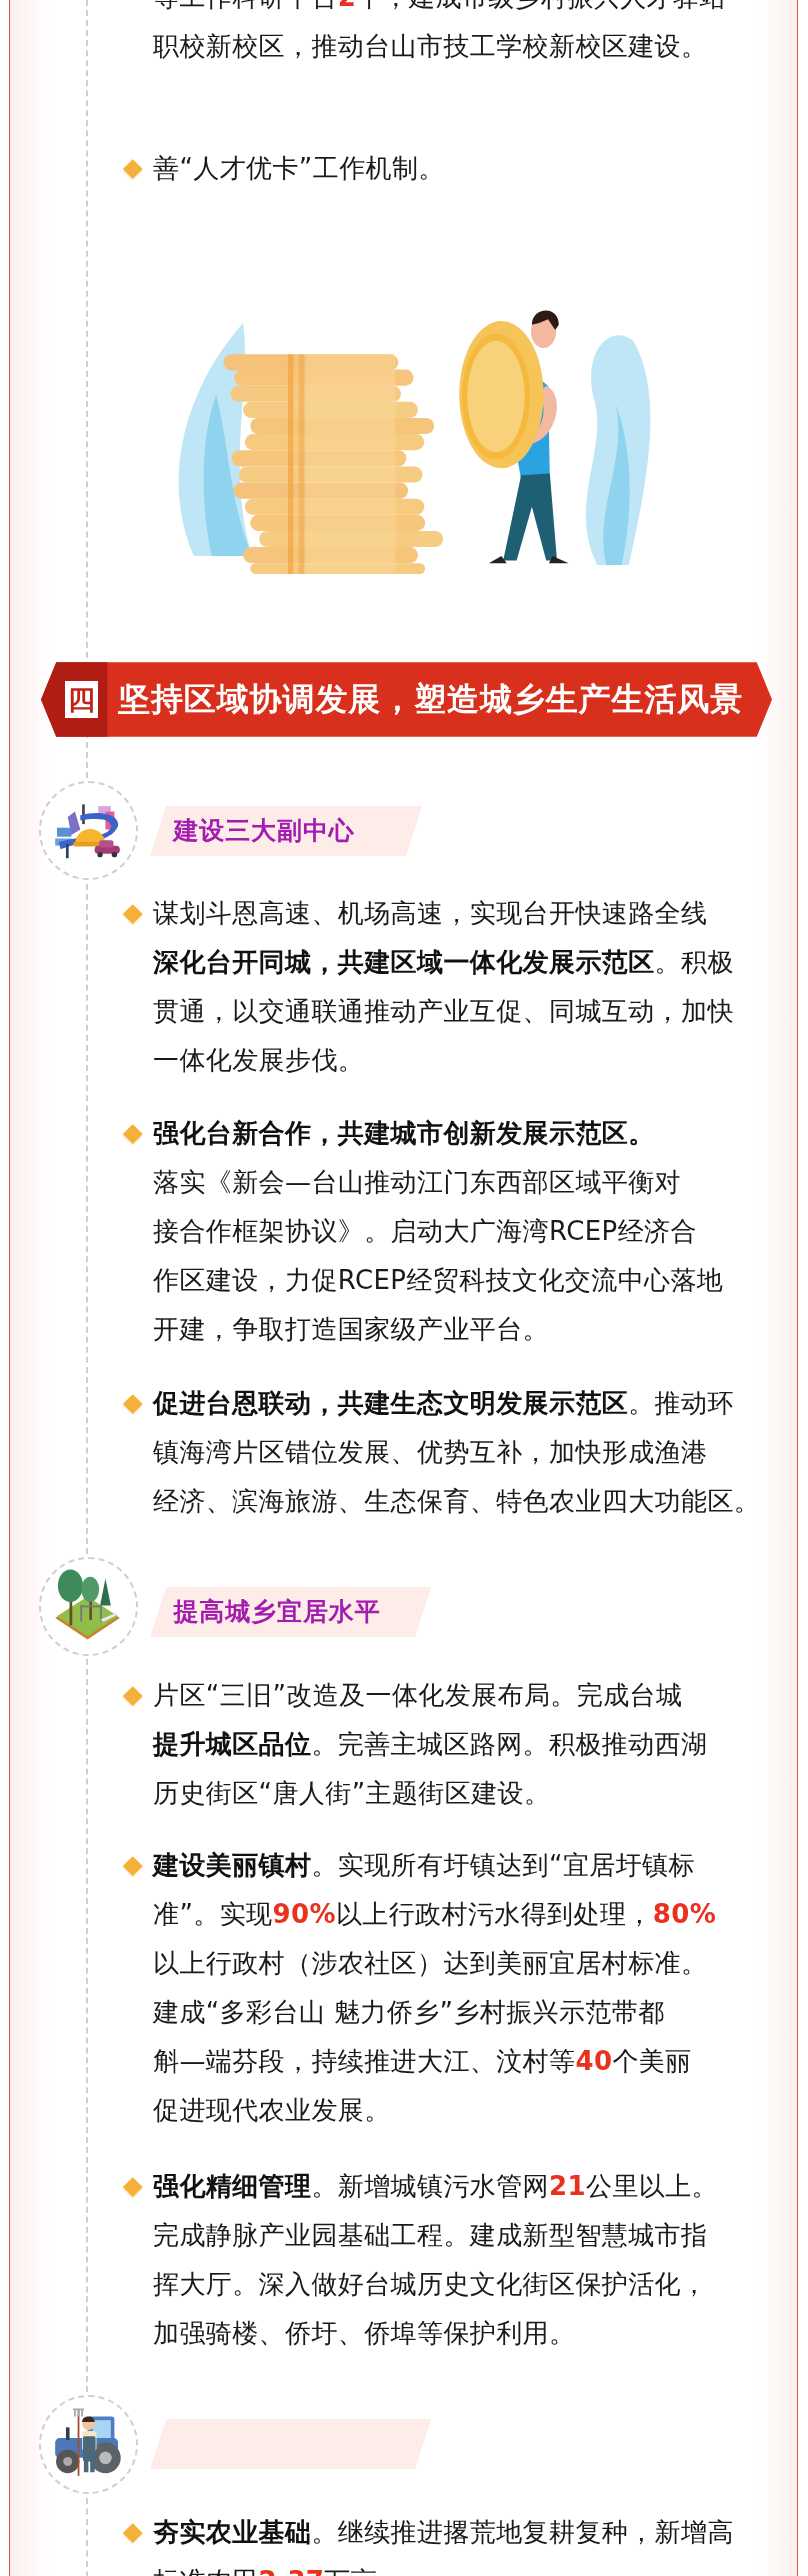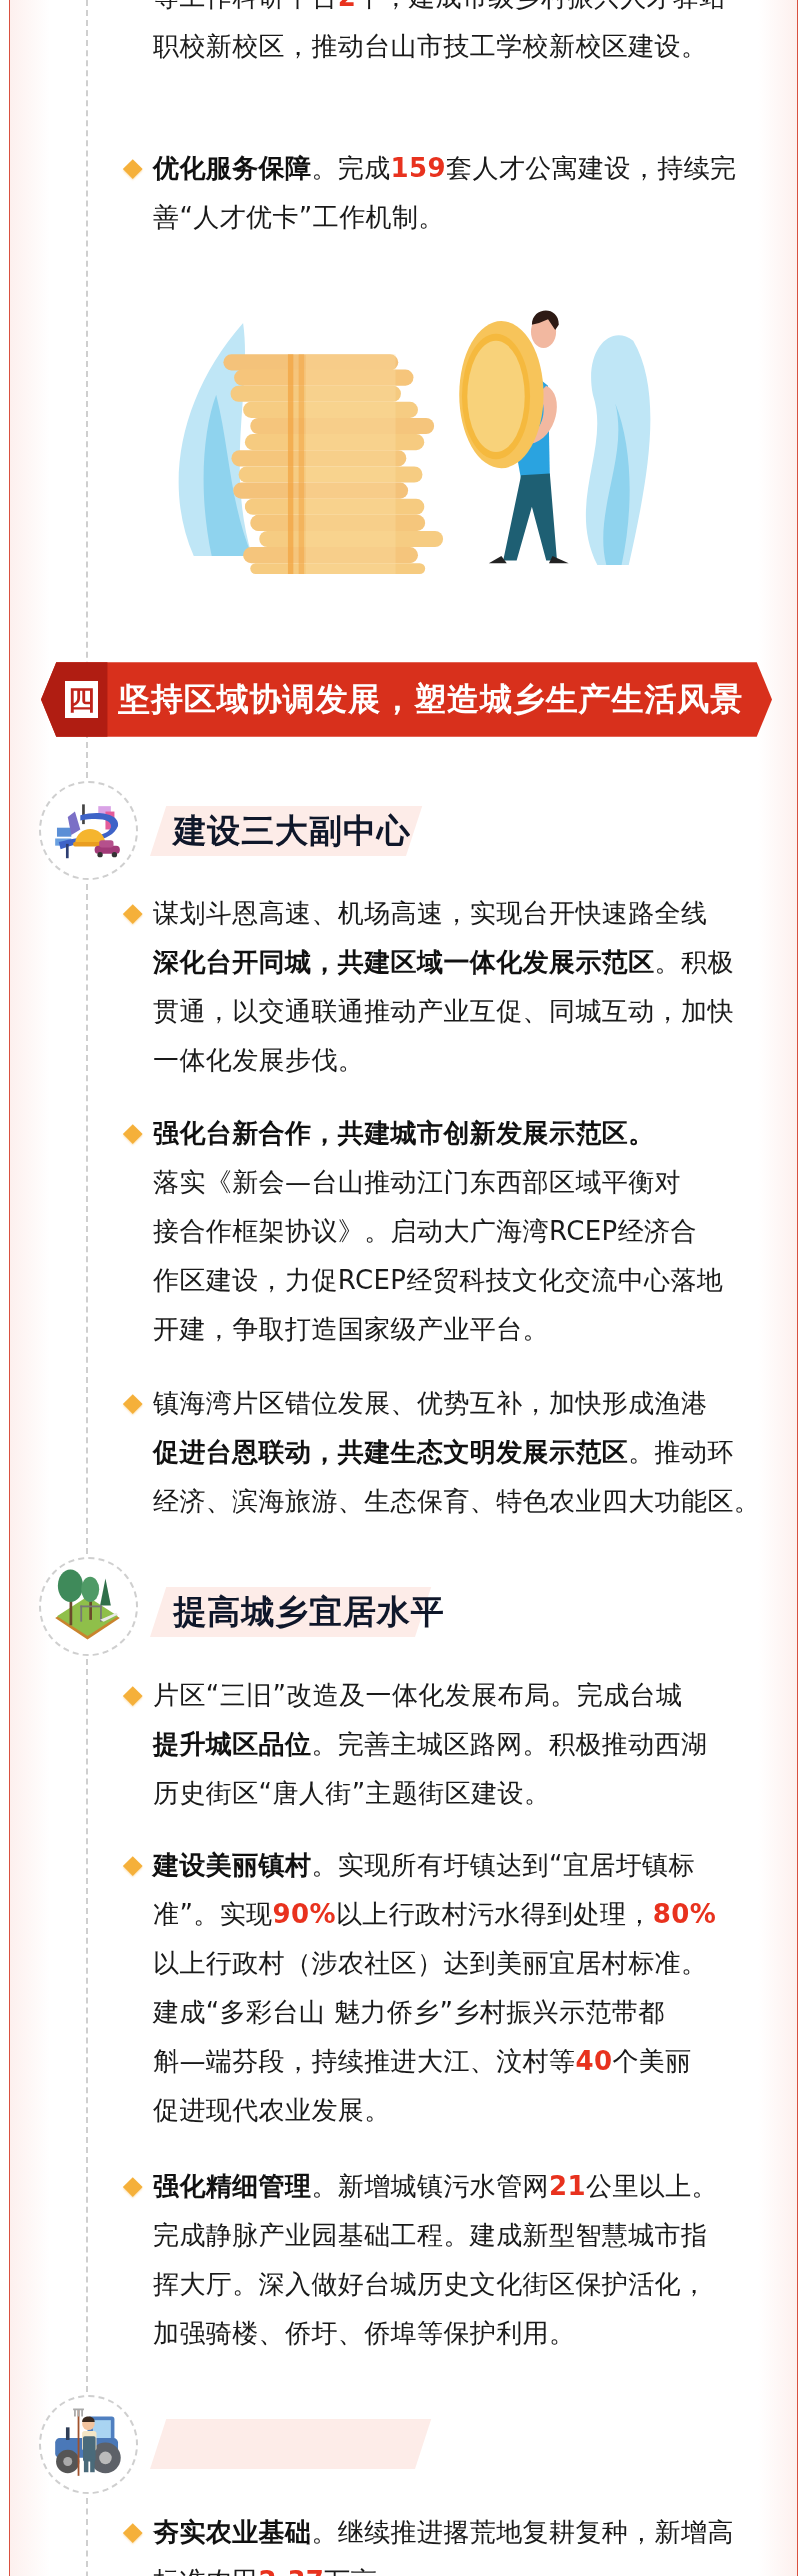--- a/index.html
+++ b/index.html
@@ -21,42 +21,41 @@
   .banner-num { position:absolute; left:24px; top:19px; width:33px; height:37px; background:#fff;
                 color:#c0231a; font-weight:bold; font-size:27px; line-height:37px; text-align:center; }
   .banner-title { position:absolute; left:77px; top:0; height:70px; line-height:75px; color:#fff;
                   font-weight:bold; font-size:32px; letter-spacing:0.9px; white-space:nowrap; }
   .circle { position:absolute; width:99px; height:99px; border:2.7px dashed #cfcfcf; border-radius:50%;
             background:#fff; box-sizing:border-box; }
   .circle svg { position:absolute; left:7.2px; top:7.2px; }
   .pill { position:absolute; left:150px; height:50px; width:269px; }
   .pill .bg { position:absolute; left:0; top:0; width:100%; height:100%; background:#fdece8;
               transform:skewX(-18deg); transform-origin:bottom left; }
-  .pill .txt { position:absolute; left:23.4px; top:0; line-height:50px; font-size:33px; font-weight:bold;
-               color:#0f172a; white-space:nowrap; letter-spacing:0.9px; }
+  .pill .txt { position:absolute; left:23.4px; top:0; line-height:50px; font-size:25px; font-weight:bold;
+               color:#a21caf; white-space:nowrap; letter-spacing:0.9px; }
   .illus { position:absolute; left:144px; top:287px; }
 </style>
 </head>
 <body>
 
 <div class="frame"></div>
 
 <div class="timeline" style="top:0;height:778px"></div>
 <div class="timeline" style="top:884px;height:670px"></div>
 <div class="timeline" style="top:1659px;height:733px"></div>
 <div class="timeline" style="top:2498px;height:90px"></div>
 
 <div class="para" style="top:-27px">
     <span class="line"><span>等工作科研平台</span><span class="r">2</span><span>个，建成市级乡村振兴人才驿站</span></span>
     <span class="line"><span>职校新校区，推动台山市技工学校新校区建设。</span></span>
   </div>
 
 <span class="diamond" style="top:162px"></span>
 <div class="para" style="top:144px">
-    <span class="line"><span class="b">优化服务保障</span><span>。完成</span><span class="r">159</span><span>套人才公寓建设，持续完</span></span>
     <span class="line"><span>善“人才优卡”工作机制。</span></span>
   </div>
 
 <div class="illus">
   <svg width="539" height="287" viewBox="0 0 600 320">
 
     <path d="M55 300 C 20 220, 40 120, 110 40 C 120 110, 90 200, 120 300 Z" fill="#bfe6f6"></path>
     <path d="M75 300 C 60 230, 65 160, 80 120 C 95 180, 95 240, 120 300 Z" fill="#8fd3ee"></path>
 
     <path d="M505 310 C 470 240, 520 180, 500 120 C 490 70, 520 40, 545 60 C 580 120, 560 220, 540 310 Z" fill="#bfe6f6"></path>
@@ -141,22 +140,22 @@
 <div class="para" style="top:1109px">
     <span class="line"><span class="b">强化台新合作，共建城市创新发展示范区。</span></span>
     <span class="line"><span>落实《新会—台山推动江门东西部区域平衡对</span></span>
     <span class="line"><span>接合作框架协议》。启动大广海湾RCEP经济合</span></span>
     <span class="line"><span>作区建设，力促RCEP经贸科技文化交流中心落地</span></span>
     <span class="line"><span>开建，争取打造国家级产业平台。</span></span>
   </div>
 
 <span class="diamond" style="top:1397px"></span>
 <div class="para" style="top:1379px">
+    <span class="line"><span class="b">促进台恩联动，共建生态文明发展示范区</span><span>。推动环</span></span>
     <span class="line"><span>镇海湾片区错位发展、优势互补，加快形成渔港</span></span>
-    <span class="line"><span class="b">促进台恩联动，共建生态文明发展示范区</span><span>。推动环</span></span>
     <span class="line"><span>经济、滨海旅游、生态保育、特色农业四大功能区。</span></span>
   </div>
 
 <div class="circle" style="left:39px;top:1557px">
   <svg width="79" height="79" viewBox="0 0 88 88">
     <polygon points="44,82 8,58 44,36 80,58" fill="#c9842e"></polygon>
     <polygon points="44,78 10,56 44,34 78,56" fill="#8fbf4a"></polygon>
     <rect x="24" y="28" width="3" height="38" fill="#6b4a2b"></rect>
     <ellipse cx="25" cy="22" rx="14" ry="18" fill="#3f8a5a"></ellipse>
     <rect x="46" y="30" width="3" height="30" fill="#6b4a2b"></rect>

